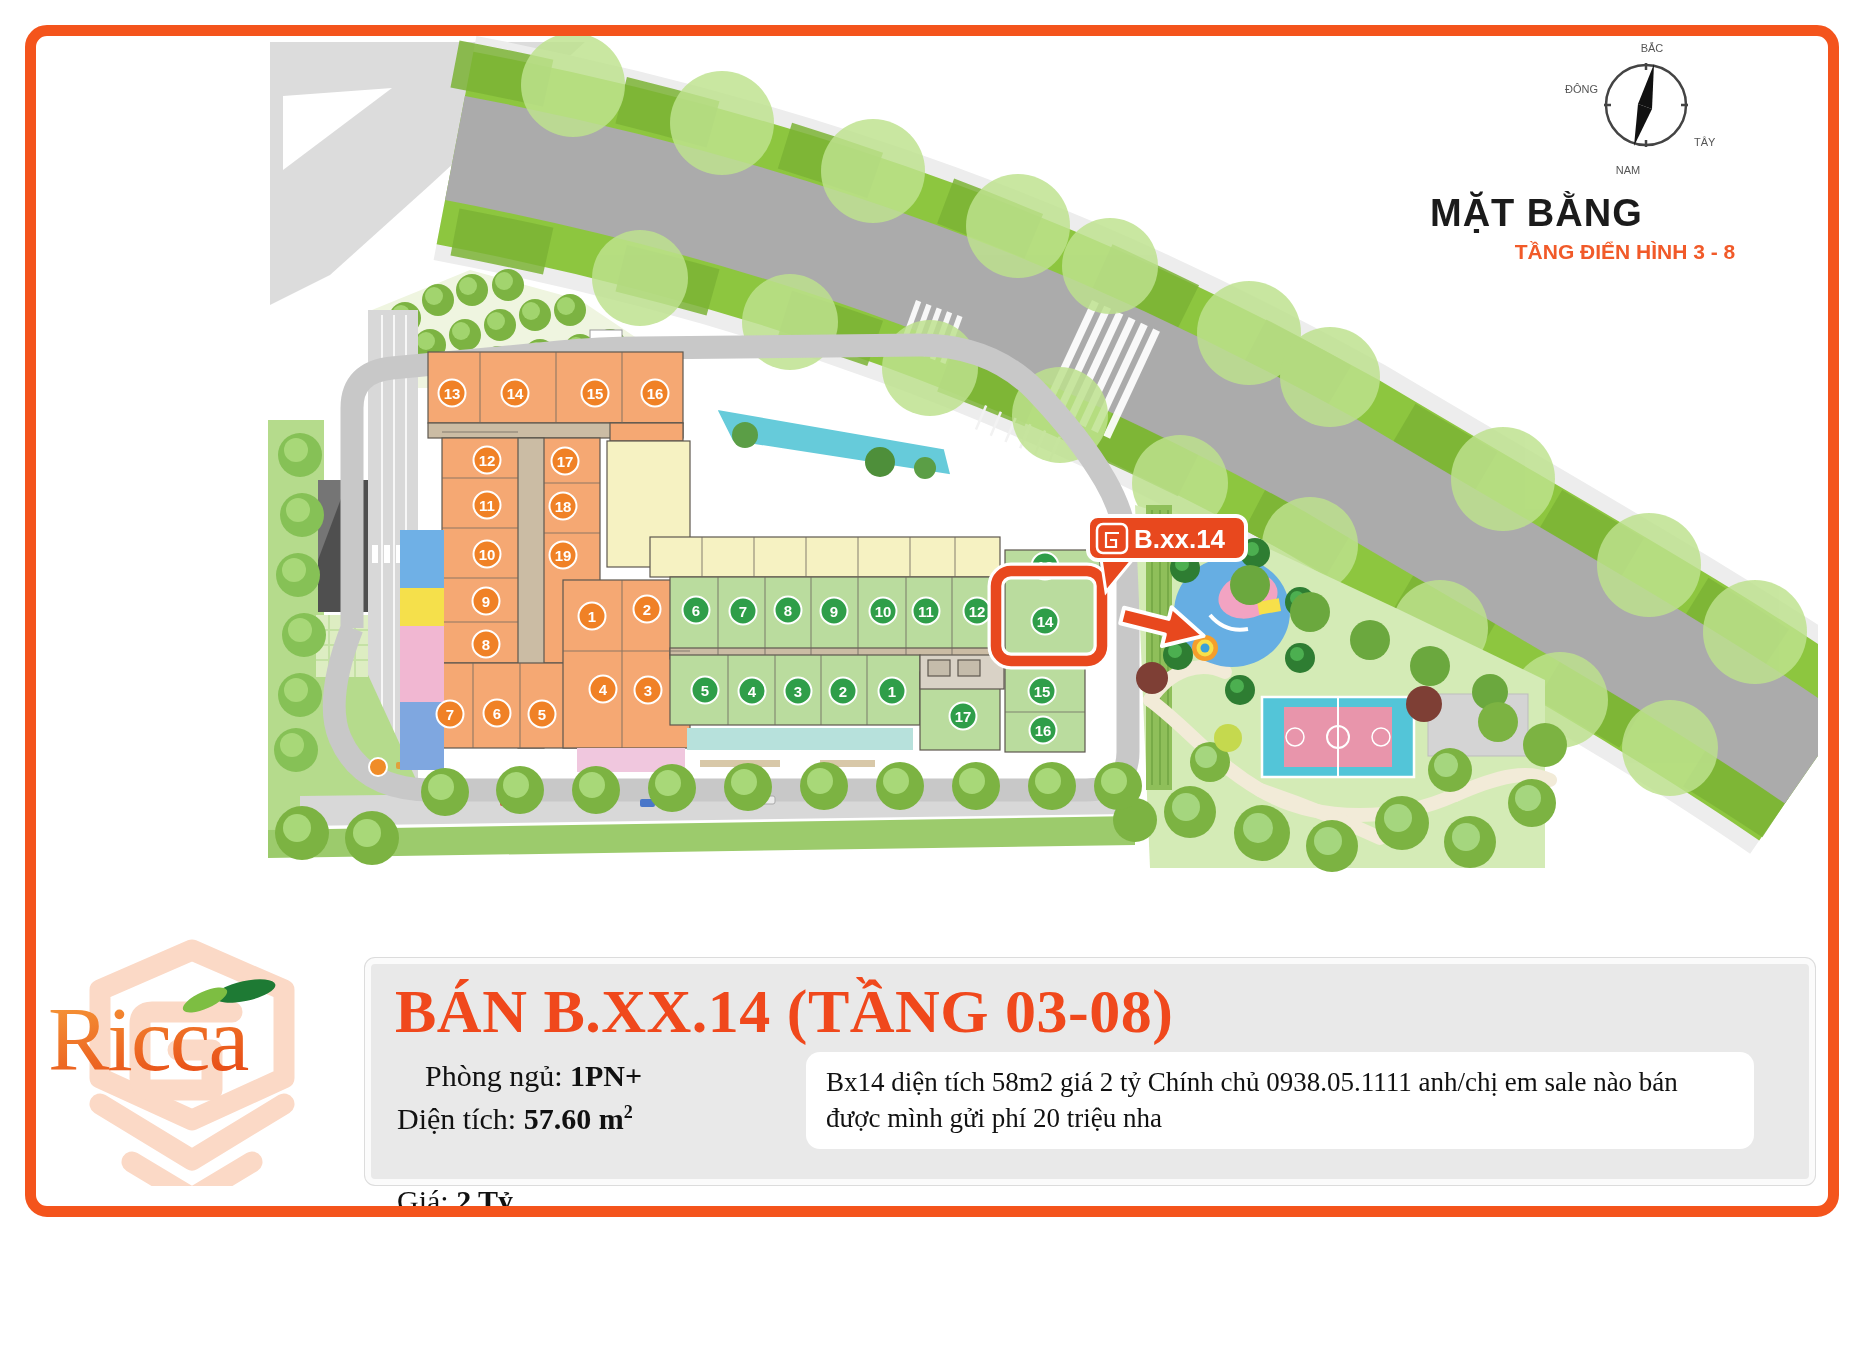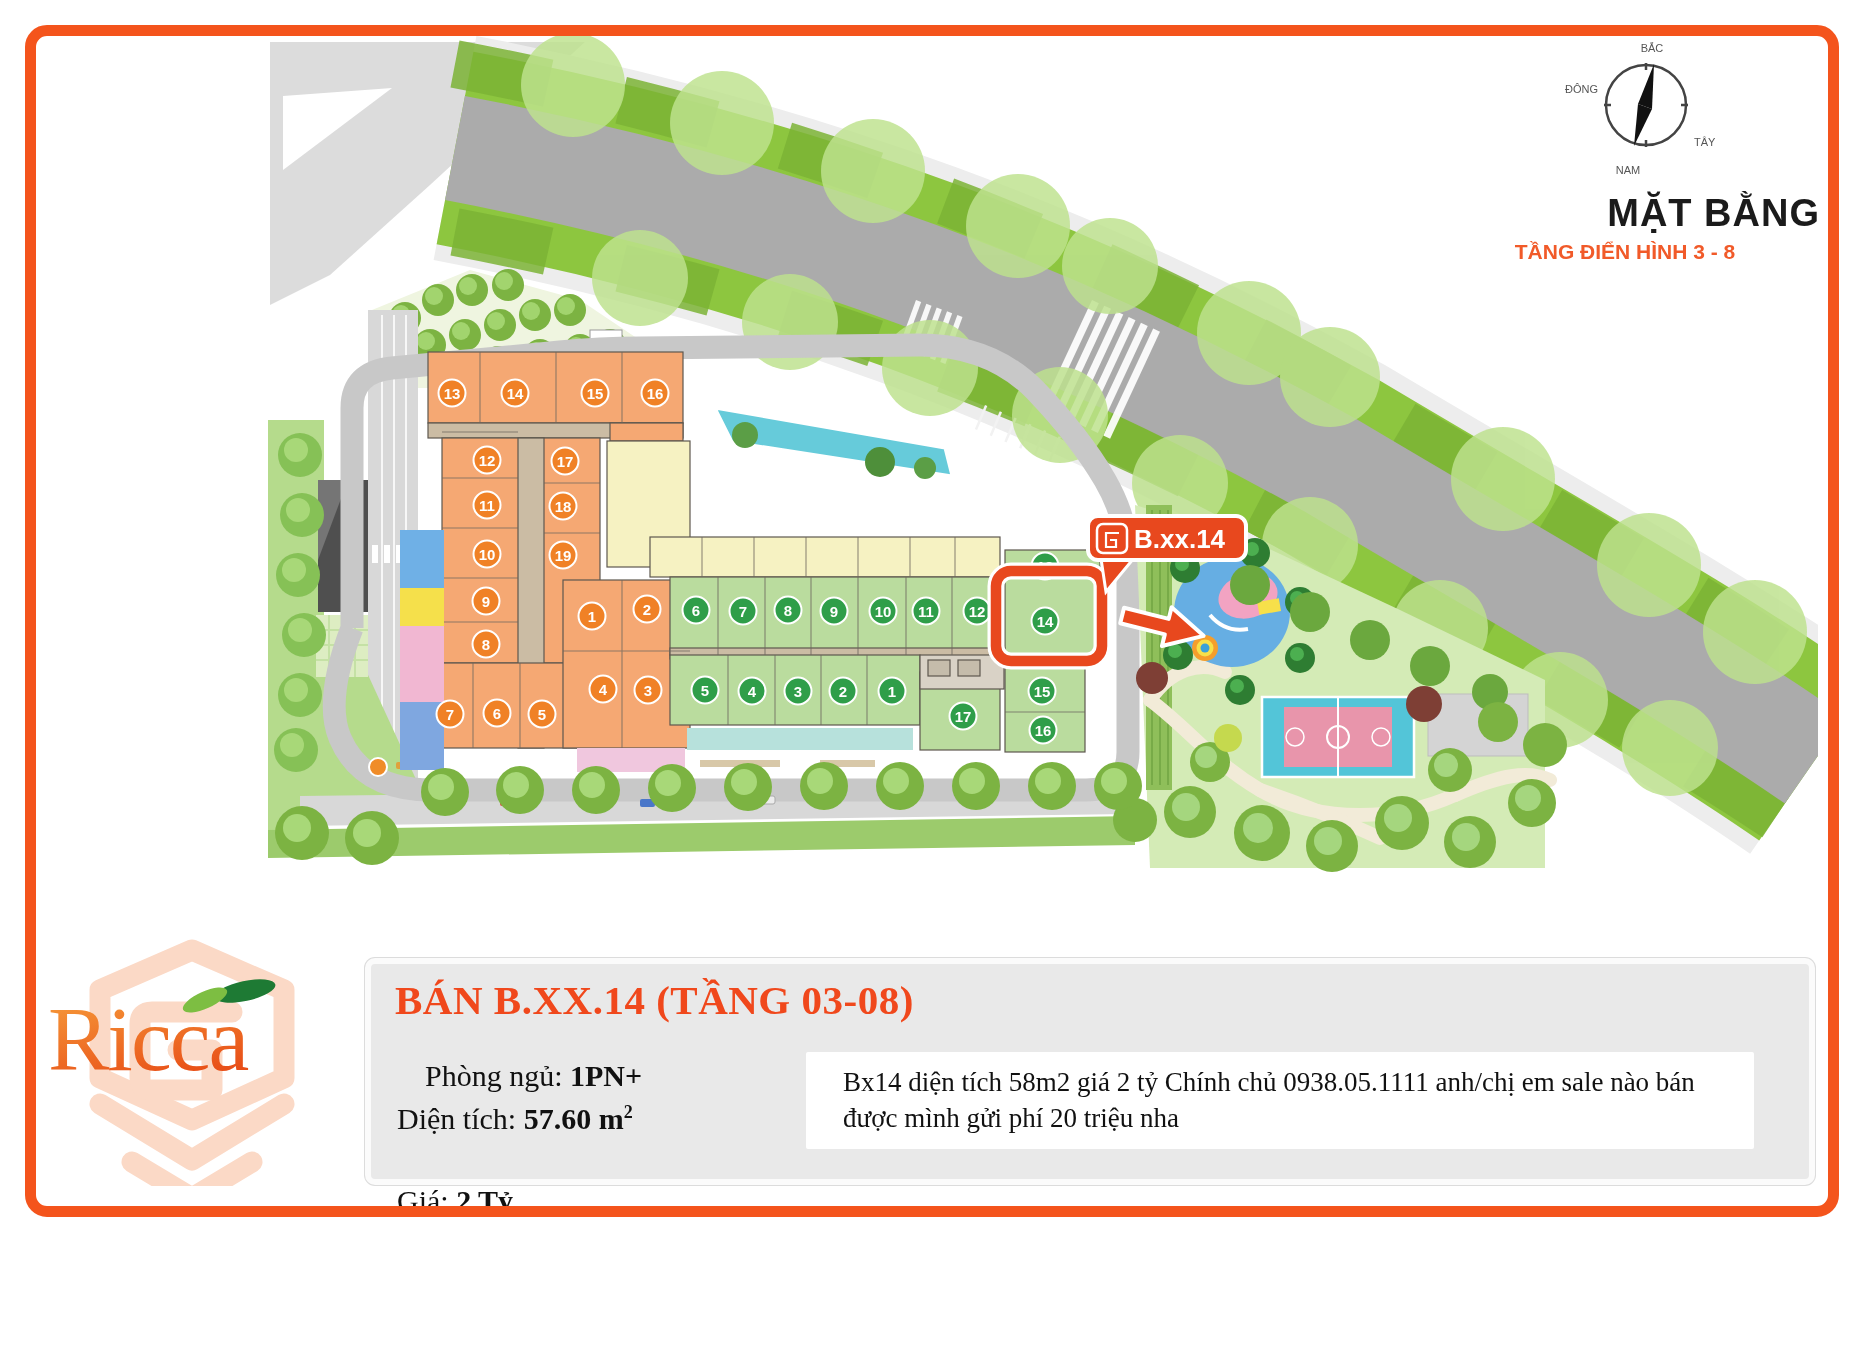--- a/index.html
+++ b/index.html
@@ -1,35 +1,35 @@
 <!DOCTYPE html>
 <html><head>
 <meta charset="utf-8">
 <style>
   html,body{margin:0;padding:0;background:#fff;}
   .stage{position:relative;width:1864px;height:1366px;overflow:hidden;background:#fff;
          font-family:"Liberation Sans",sans-serif;}
   .frame{position:absolute;left:25px;top:25px;width:1792px;height:1170px;
          border:11px solid #F4541C;border-radius:22px;pointer-events:none;z-index:40;}
   svg.plan{position:absolute;left:0;top:0;z-index:5;}
-  .plan-title{position:absolute;left:1430px;top:192px;width:390px;text-align:right;
+  .plan-title{position:absolute;left:1430px;top:192px;width:390px;text-align:left;
               font-size:38px;font-weight:800;letter-spacing:1px;color:#1b1b1b;z-index:20;}
   .plan-subtitle{position:absolute;left:1430px;top:240px;width:390px;text-align:center;
               font-size:21px;font-weight:700;color:#F15A29;z-index:20;}
   .panel{position:absolute;left:365px;top:958px;width:1450px;height:227px;box-sizing:border-box;
          background:#e9e9e9;border:6px solid #fbfbfb;border-radius:10px;
          box-shadow:0 0 0 1px #dcdcdc;z-index:20;font-family:"Liberation Serif",serif;}
-  .panel-title{position:absolute;left:24px;top:12px;font-size:41px;font-weight:700;
+  .panel-title{position:absolute;left:24px;top:12px;font-size:62px;font-weight:700;
          color:#F0481C;letter-spacing:.5px;}
   .spec{position:absolute;left:26px;font-size:30px;color:#111;}
   .spec b{font-weight:700;}
   .spec sup{font-size:18px;}
   .spec1{top:95px;margin-left:28px;} .spec2{top:138px;} .spec3{top:181px;margin-top:39px;}
   .note-box{position:absolute;left:435px;top:88px;width:948px;box-sizing:border-box;
-         background:#fff;border-radius:2px;padding:12px 37px;font-size:27px;
+         background:#fff;border-radius:14px;padding:12px 20px;font-size:27px;
          line-height:1.35;color:#111;}
 </style>
 </head>
 <body>
 
 <div class="stage">
 
   <svg class="plan" width="1864" height="1366" viewBox="0 0 1864 1366">
     <defs>
       <clipPath id="frameClip">

